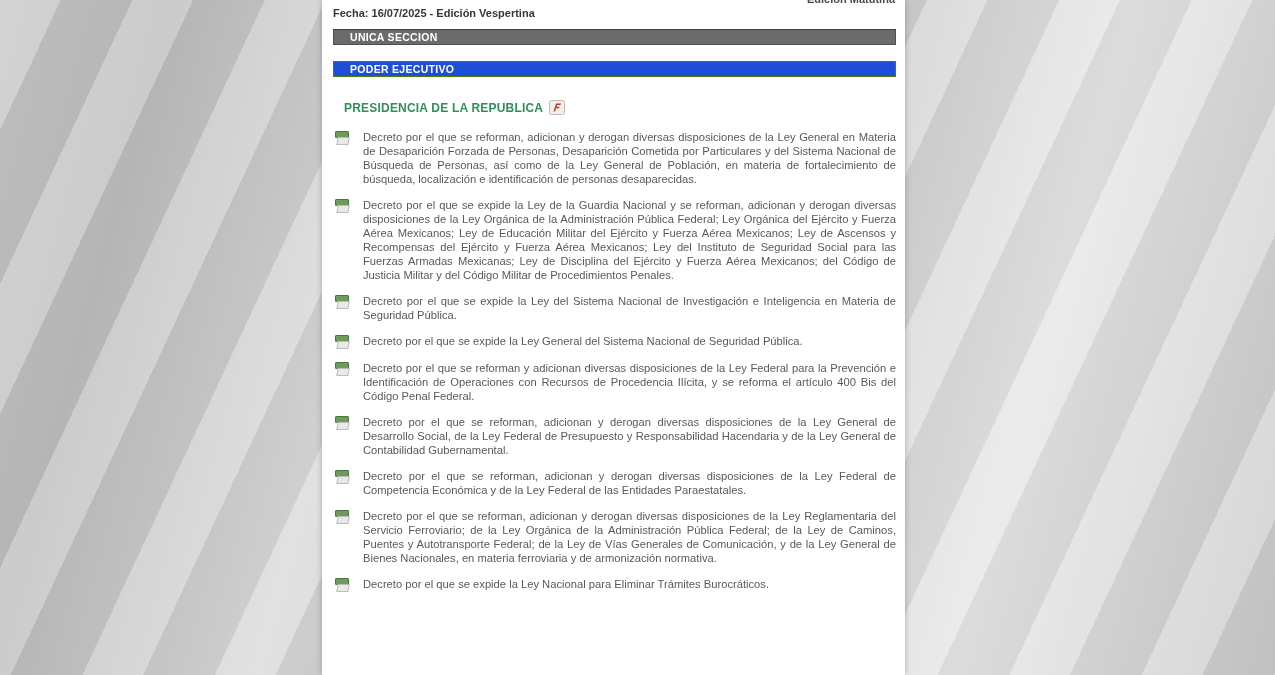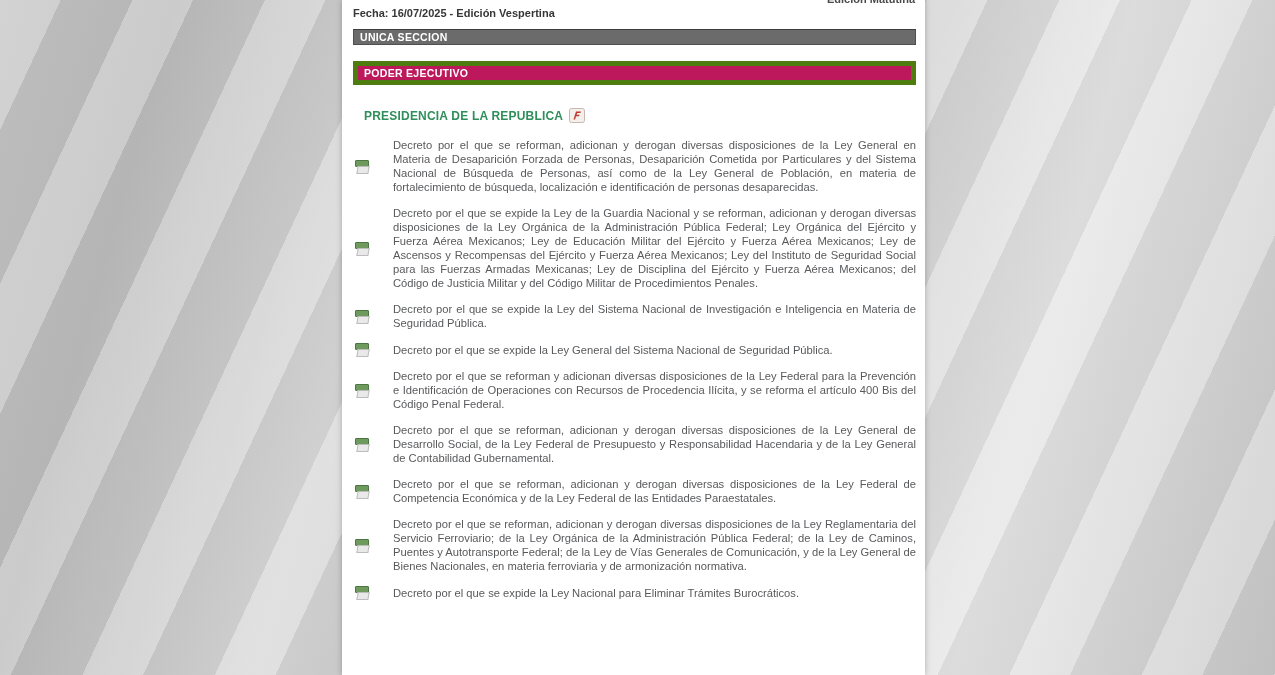--- a/index.html
+++ b/index.html
@@ -6,50 +6,50 @@
   body{
     width:1275px;height:675px;overflow:hidden;position:relative;
     font-family:"Liberation Sans",sans-serif;
     background:linear-gradient(105deg,#c6c6c6 0%,#bdbdbd 12%,#d9d9d9 30%,#c3c3c3 48%,#cfcfcf 62%,#e6e6e6 78%,#c9c9c9 100%);
   }
   body::before{
     content:"";position:absolute;inset:0;pointer-events:none;
     background:repeating-linear-gradient(115deg,rgba(255,255,255,.22) 0 55px,rgba(0,0,0,.045) 55px 120px);
   }
   .page{
-    position:absolute;left:342px;top:0;width:583px;height:675px;
+    position:absolute;left:322px;top:0;width:583px;height:675px;
     background:#ffffff;box-shadow:0 0 6px rgba(0,0,0,.25);
   }
   .page-inner{position:relative;padding:6px 9px 0 11px;}
   .edition-top{
     position:absolute;top:-7px;right:10px;
     font-size:11px;font-weight:bold;color:#4a4a4a;white-space:nowrap;cursor:pointer;
   }
   .date-line{
     font-size:11px;font-weight:bold;color:#363636;margin:1px 0 0 0;
   }
   .bar{
     height:14px;line-height:14px;font-size:10.5px;font-weight:bold;color:#ffffff;
-    padding-left:6px;letter-spacing:.3px;margin-top:0;
+    padding-left:16px;letter-spacing:.3px;margin-top:0;
   }
   .bar-dark{
     margin-top:10px;background:#6b6b6b;border:1px solid #4f4f4f;border-top-color:#3e3e3e;
   }
   .bar-light{
-    margin-top:16px;background:#be185d;border:5px solid #4d7c0f;
+    margin-top:16px;background:#1d4ed8;border:1px solid #4d7c0f;
   }
   .agency-row{
     margin-top:23px;margin-left:11px;display:flex;align-items:center;gap:6px;
   }
   .agency-title{
     font-size:12px;font-weight:bold;color:#2f8f5b;letter-spacing:.2px;cursor:pointer;
   }
   .agency-icon{width:16px;height:15px;display:inline-block;cursor:pointer;}
   .decree-list{margin-top:15px;margin-left:2px;}
-  .item{display:flex;align-items:center;gap:22px;margin-bottom:12px;}
+  .item{display:flex;align-items:flex-start;gap:12px;margin-bottom:12px;}
   .item-text{
     width:539px;font-size:11.2px;line-height:14px;color:#58595b;
     text-align:justify;cursor:pointer;
   }
   .doc-icon{position:relative;width:16px;height:15px;flex:0 0 16px;cursor:pointer;}
   .doc-icon .doc-top{
     position:absolute;left:0;top:1px;width:12px;height:5px;
     background:#6f9a5e;border:1px solid #4d7742;border-radius:1px;
   }
   .doc-icon .doc-page{

